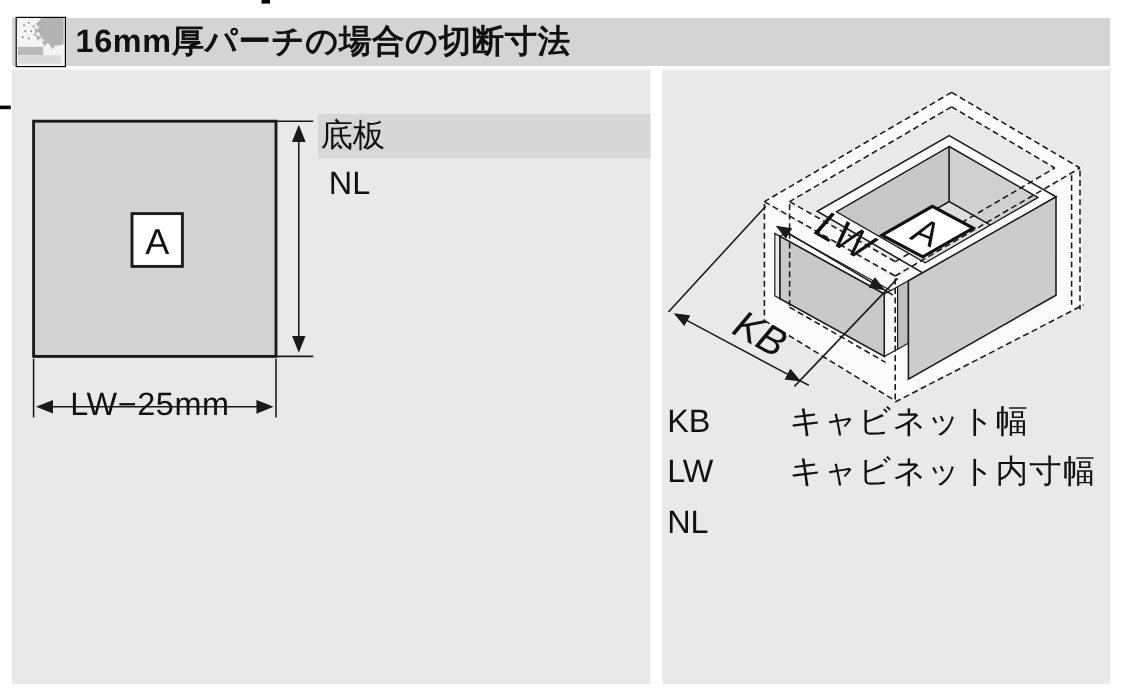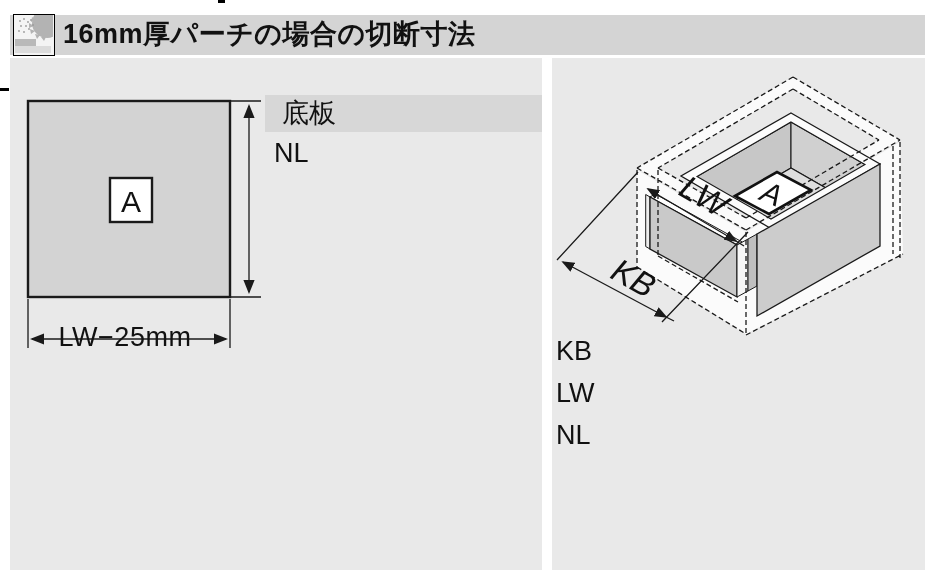--- a/index.html
+++ b/index.html
@@ -30,21 +30,21 @@
   .right-panel{left:552px;top:58px;width:373px;height:512px;background:#e9e9e9;}
 
   .left-panel svg,.right-panel svg{position:absolute;left:0;top:0;}
 
   .dim-label-bottom{
     left:8px;top:264px;width:214px;text-align:center;
     font-size:27px;letter-spacing:0.5px;
   }
   .callout-bar{
     left:255px;top:37px;width:277px;height:37px;background:#d7d7d7;
-    font-size:27px;line-height:37px;padding-left:17px;box-sizing:border-box;
+    font-size:27px;line-height:37px;padding-left:2px;box-sizing:border-box;
   }
   .callout-sub{
     left:255px;top:79px;font-size:27px;line-height:32px;padding-left:9px;
   }
 
   
   .legend{left:0px;top:276px;width:373px;}
   .legend-row{position:relative;height:42px;font-size:27px;line-height:34px;}
   .legend-key{position:absolute;left:4px;top:0;}
   .legend-desc{position:absolute;left:106px;top:0;letter-spacing:1px;white-space:nowrap;}
@@ -166,21 +166,23 @@
       <path class="lines" stroke-width="1" d="M184,183 L192,188"></path>
     </g>
 
     <text class="diagram-text" transform="translate(146,148) rotate(30)" text-anchor="middle" font-size="33" font-style="italic">LW</text>
     <text class="diagram-text" transform="translate(76,230) rotate(29)" text-anchor="middle" font-size="33" font-style="italic">KB</text>
   </svg>
 
   <div class="abs legend">
     <div class="legend-row">
       <span class="legend-key">KB</span>
+      <span class="legend-desc">キャビネット幅</span>
     </div>
     <div class="legend-row">
       <span class="legend-key">LW</span>
+      <span class="legend-desc">キャビネット内寸幅</span>
     </div>
     <div class="legend-row">
       <span class="legend-key">NL</span>
     </div>
   </div>
 </div>
 
 </body></html>

